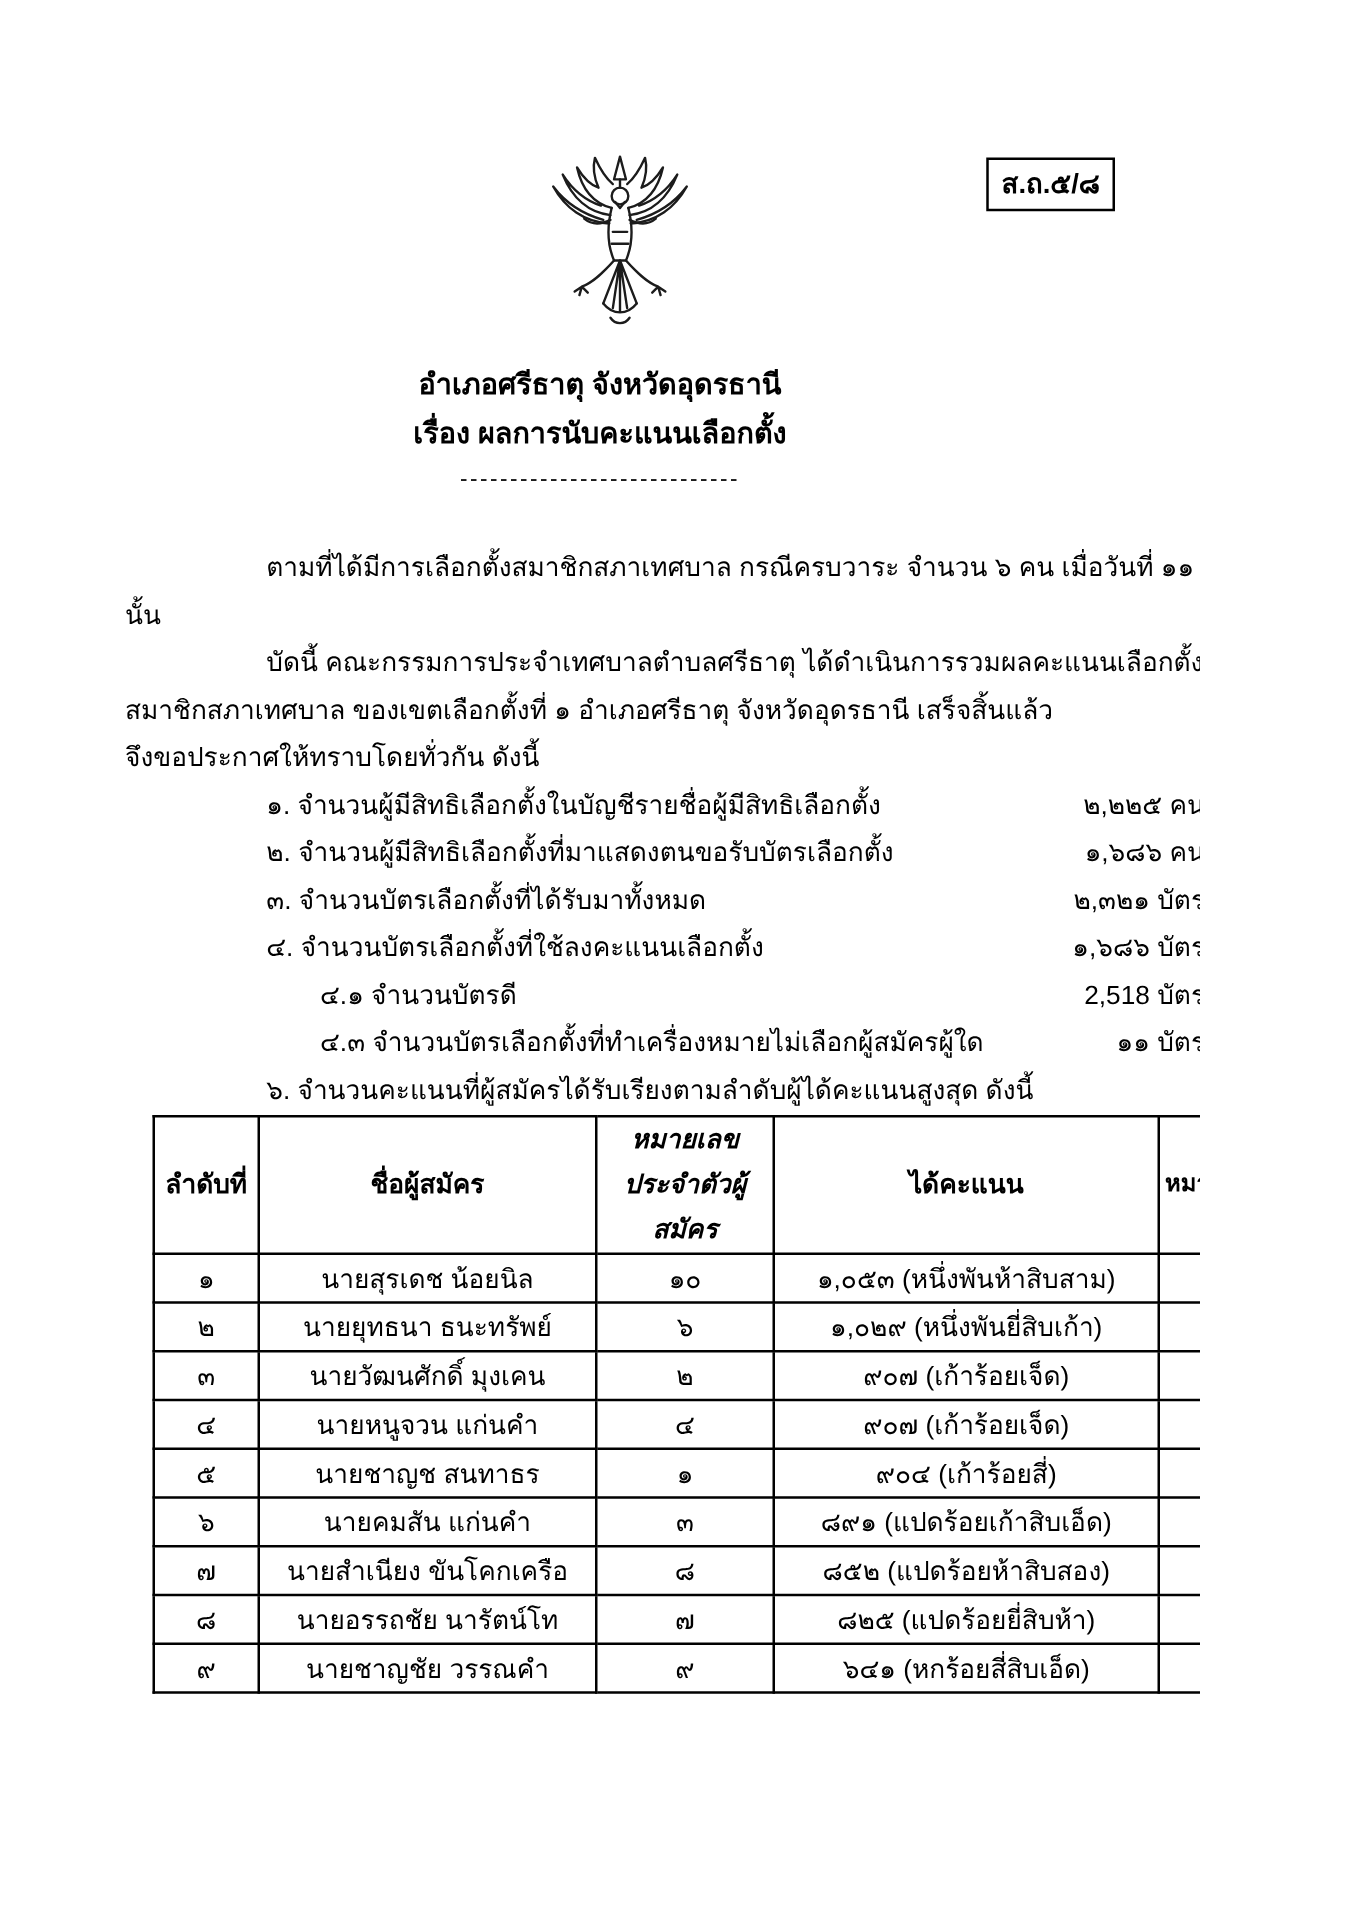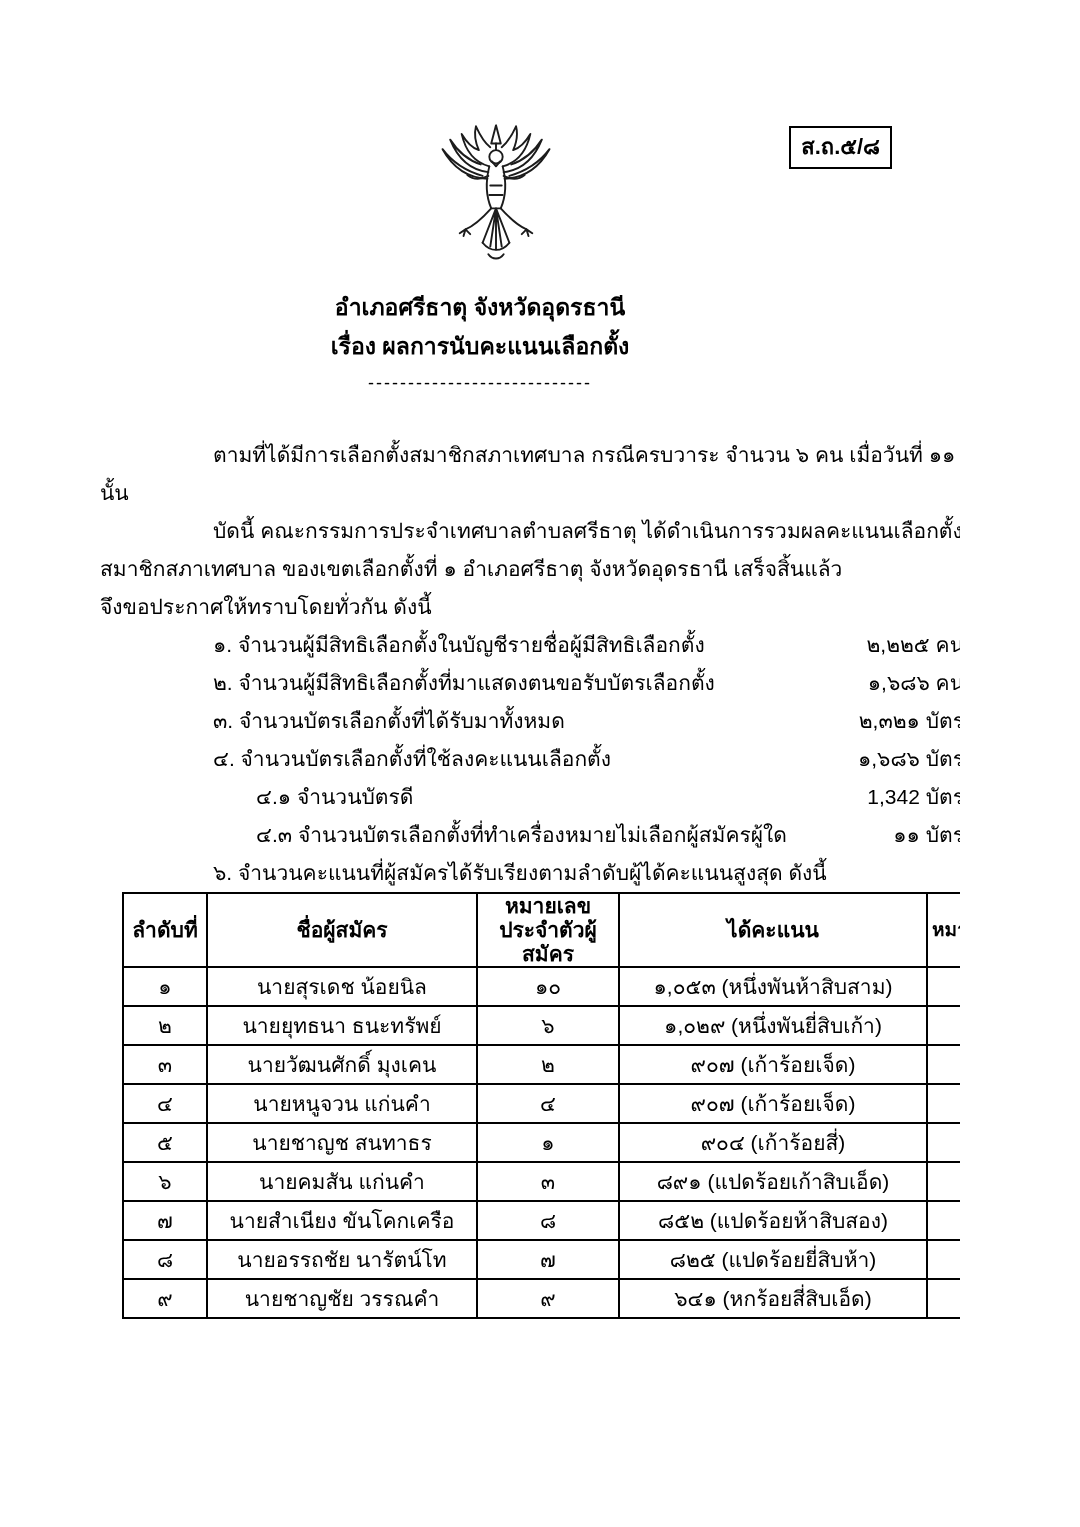--- a/index.html
+++ b/index.html
@@ -63,21 +63,21 @@
   }
   table.results th, table.results td {
     border:2px solid #000;
     padding:0 4px;
     overflow:hidden;
   }
   table.results thead th {
     font-weight:bold; text-align:center; vertical-align:middle;
     height:72px; line-height:30px;
   }
-  table.results thead th.multiline { white-space:pre-line; line-height:24px; }
+  table.results thead th.multiline { white-space:pre-line; line-height:36px;font-style:italic; }
   table.results thead th.small { font-size:19px; }
   table.results tbody td { height:37px; }
   td.c-order, td.c-number, td.c-score { text-align:center; }
   td.c-name { text-align:center; padding-left:8px; white-space:nowrap;margin-left:20px; }
 </style>
 </head>
 <body>
 
 <div class="page">
 
@@ -145,21 +145,21 @@
         <div class="stat-row">
           <span class="stat-label">๓. จำนวนบัตรเลือกตั้งที่ได้รับมาทั้งหมด</span>
           <span class="stat-value">๒,๓๒๑ บัตร</span>
         </div>
         <div class="stat-row">
           <span class="stat-label">๔. จำนวนบัตรเลือกตั้งที่ใช้ลงคะแนนเลือกตั้ง</span>
           <span class="stat-value">๑,๖๘๖ บัตร</span>
         </div>
         <div class="stat-row sub">
           <span class="stat-label">๔.๑ จำนวนบัตรดี</span>
-          <span class="stat-value">1,342 บัตร</span>
+          <span class="stat-value">2,518 บัตร</span>
         </div>
         <div class="stat-row sub">
           <span class="stat-label">๔.๓ จำนวนบัตรเลือกตั้งที่ทำเครื่องหมายไม่เลือกผู้สมัครผู้ใด</span>
           <span class="stat-value">๑๑ บัตร</span>
         </div>
       </div>
 
     <div class="table-intro">๖. จำนวนคะแนนที่ผู้สมัครได้รับเรียงตามลำดับผู้ได้คะแนนสูงสุด ดังนี้</div>
 
     <table class="results">

